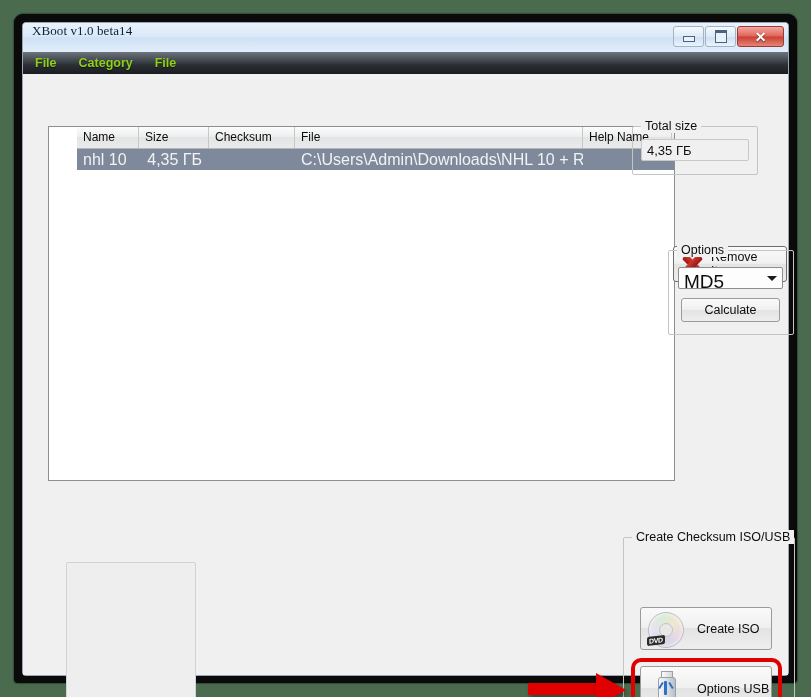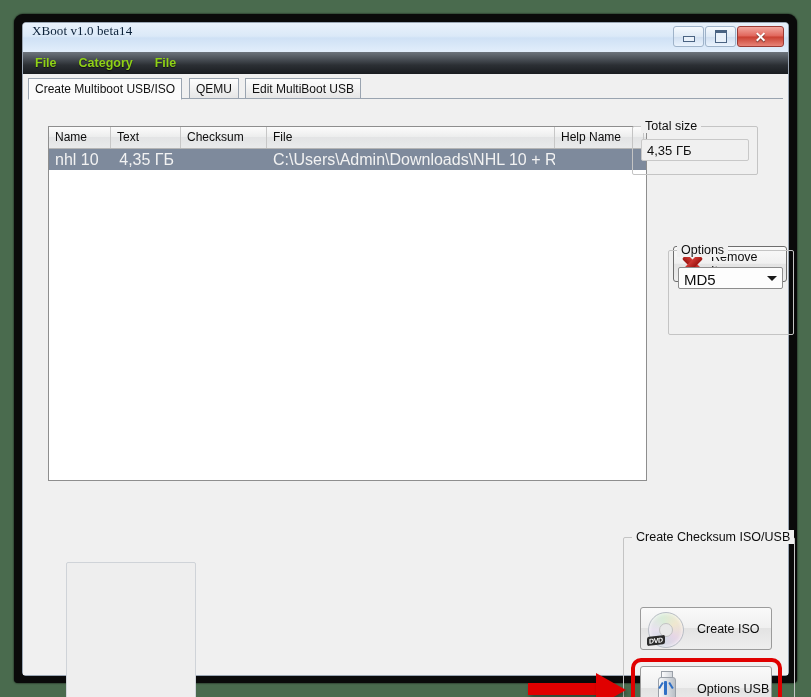--- a/index.html
+++ b/index.html
@@ -82,21 +82,21 @@
     height:20px;z-index:3;border-bottom:1px solid #fbfbfb;
   }
   
   .dragbanner{
     position:absolute;left:22px;top:27px;
     font-size:16px;color:#1a1a1a;white-space:nowrap;
   }
   
   .listview{
     position:absolute;left:25px;top:52px;width:597px;height:353px;
-    background:#ffffff;border:1px solid #8e8e8e;
+    background:#ffffff;border:1px solid #8e8e8e;padding-left:28px;
   }
   .lv-head{
     display:flex;height:21px;
     background:linear-gradient(to bottom,#fcfcfc,#eceded 48%,#e3e4e5 50%,#e9eaeb);
     border-bottom:1px solid #b5b5b5;
   }
   .lv-th{
     font-size:12px;color:#0c0c0c;
     padding:3px 0 0 6px;box-sizing:border-box;
     border-right:1px solid #c7c7c7;
@@ -142,21 +142,21 @@
   .xicon:before,.xicon:after{
     content:"";position:absolute;left:2px;top:8px;width:23px;height:7px;
     background:linear-gradient(to bottom,#d03a34,#9e1612);border-radius:2px;
   }
   .xicon:before{transform:rotate(45deg);}
   .xicon:after{transform:rotate(-45deg);}
   
   .combo{
     position:absolute;box-sizing:border-box;height:22px;
     border:1px solid #8d8d8d;border-radius:2px;background:#fdfdfd;
-    font-size:15px;color:#0d0d0d;padding:3px 0 0 5px;
+    font-size:19px;color:#0d0d0d;padding:3px 0 0 5px;
   }
   .combo .arrowbtn{
     position:absolute;right:1px;top:1px;width:18px;height:18px;
     display:flex;align-items:center;justify-content:center;
   }
   .caret{
     width:0;height:0;border-left:5px solid transparent;border-right:5px solid transparent;
     border-top:5px solid #1a1a1a;
   }
   
@@ -248,31 +248,26 @@
     </div>
 
     <div class="menubar">
       <div class="menuitem">File</div>
       <div class="menuitem">Category</div>
       <div class="menuitem">File</div>
     </div>
 
     <div class="client">
 
-      <div class="tabstrip">
-        <div class="tab active" style="left:0;">Create Multiboot USB/ISO</div>
-        <div class="tab" style="left:161px;">QEMU</div>
-        <div class="tab" style="left:217px;">Edit MultiBoot USB</div>
-      </div>
 
 
       <div class="listview">
         <div class="lv-head">
           <div class="lv-th" style="width:62px;">Name</div>
-          <div class="lv-th" style="width:70px;">Text</div>
+          <div class="lv-th" style="width:70px;">Size</div>
           <div class="lv-th" style="width:86px;">Checksum</div>
           <div class="lv-th" style="width:288px;">File</div>
           <div class="lv-th" style="width:89px;">Help Name</div>
         </div>
         <div class="lv-row">
           <div class="lv-td" style="width:62px;">nhl 10</div>
           <div class="lv-td r" style="width:70px;">4,35 ГБ</div>
           <div class="lv-td" style="width:86px;"></div>
           <div class="lv-td" style="width:288px;">C:\Users\Admin\Downloads\NHL 10 + RHL 10\nhl 10.iso</div>
           <div class="lv-td" style="width:89px;"></div>
@@ -291,20 +286,23 @@
 
       <div class="gbox" style="left:645px;top:176px;width:124px;height:83px;">
         <span class="gbox-title">Options</span>
       </div>
       <div class="combo" style="left:655px;top:193px;width:105px;">
         <span>MD5</span>
         <span class="arrowbtn">
             <span class="caret"></span>
           </span>
       </div>
+      <div class="btn" style="left:658px;top:224px;width:99px;height:24px;">
+        <span>Calculate</span>
+      </div>
 
       <div class="emptypanel"></div>
 
       <div class="gbox" style="left:600px;top:463px;width:170px;height:188px;">
         <span class="gbox-title">Create Checksum ISO/USB</span>
       </div>
 
       <div class="btn iso-btn">
         <span class="dvd">
           <span class="disc"></span>

